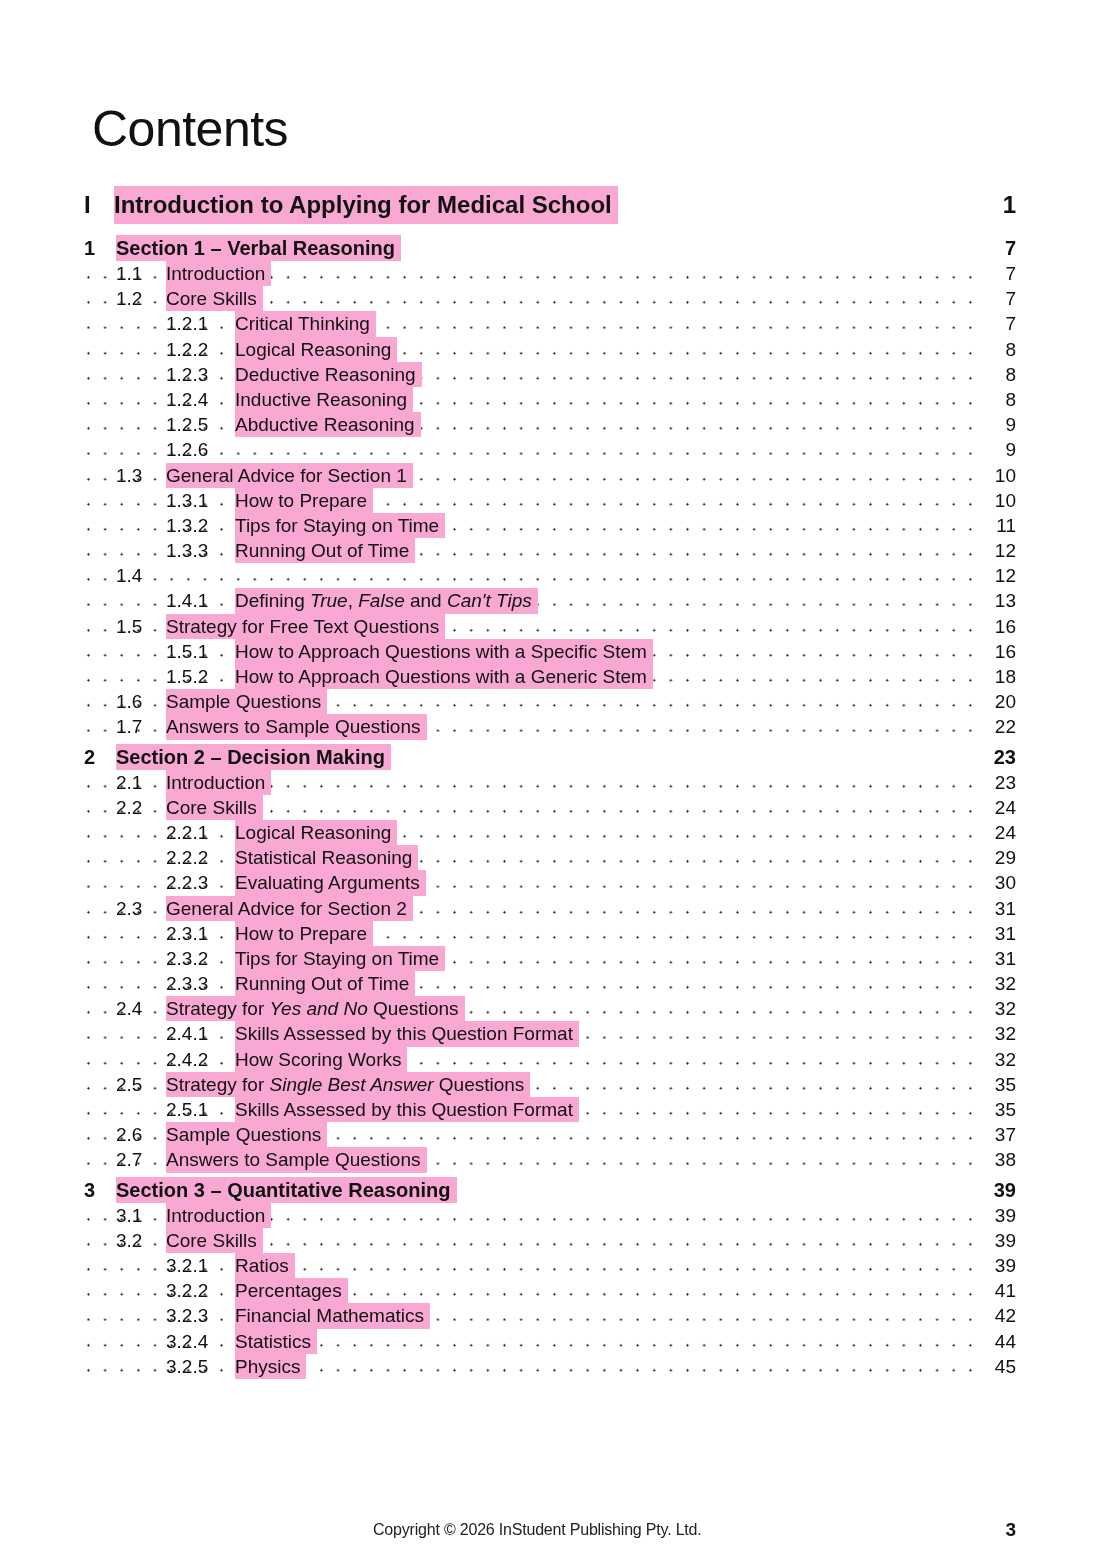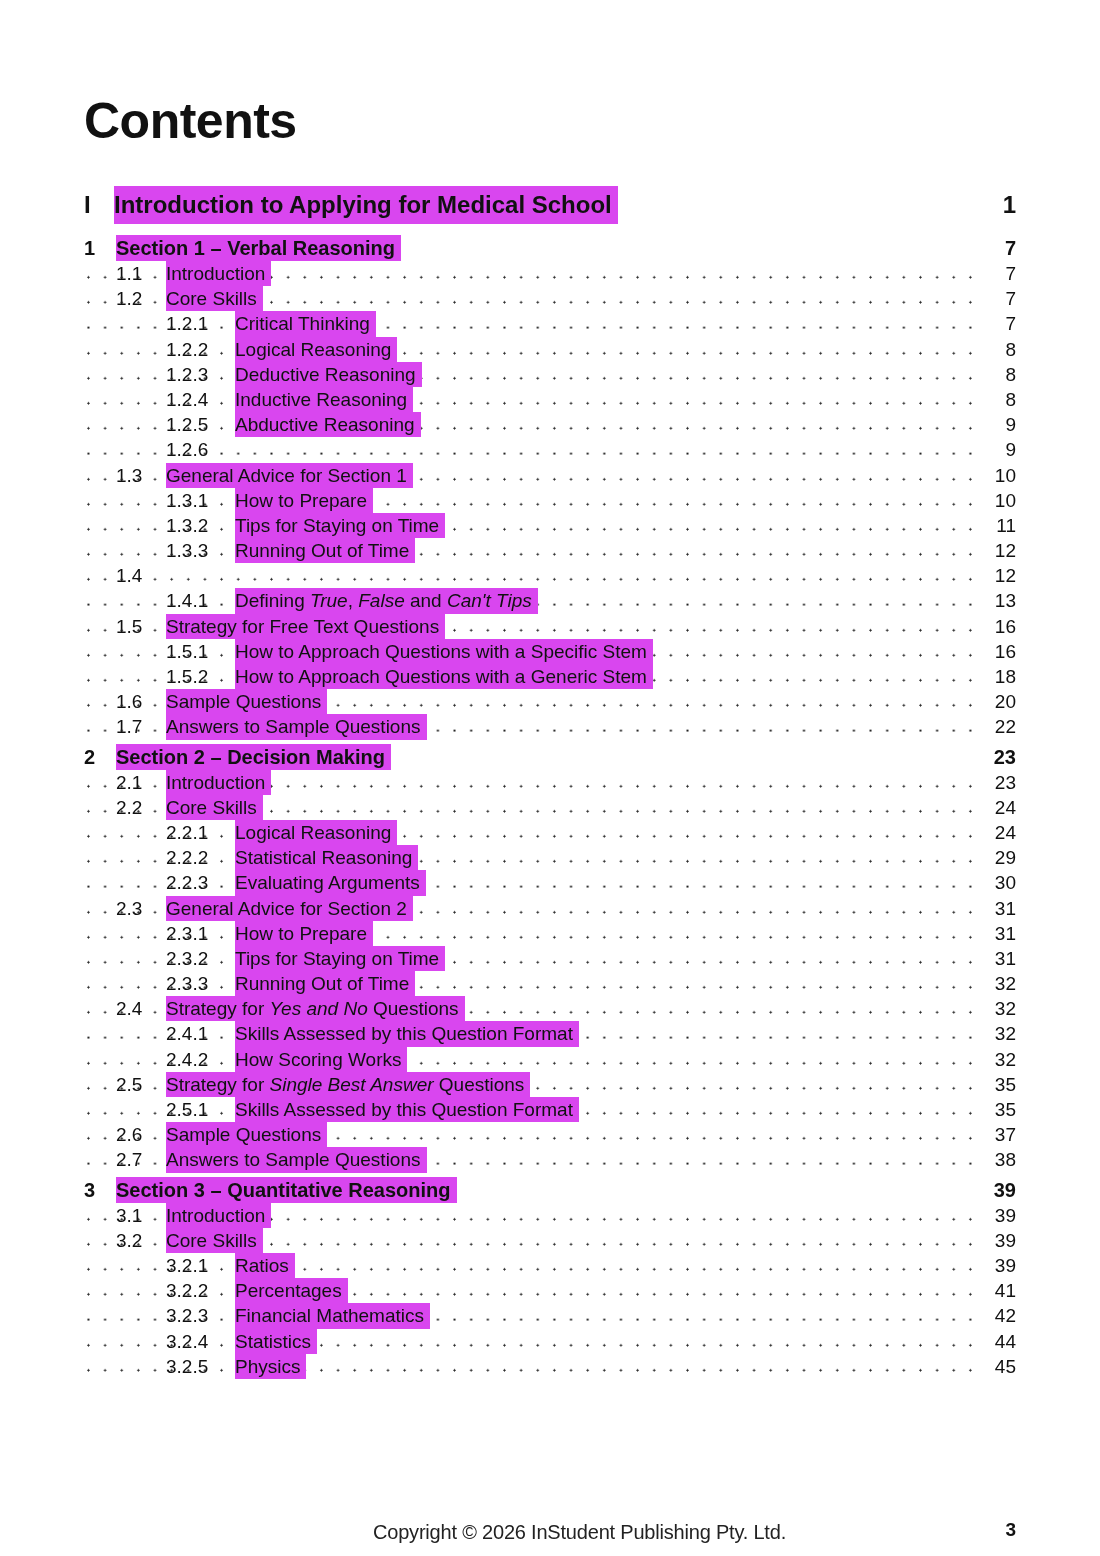--- a/index.html
+++ b/index.html
@@ -1,27 +1,27 @@
 <!DOCTYPE html>
 <html><head>
 <meta charset="utf-8">
 <style>
   html, body { margin: 0; padding: 0; background: #ffffff; }
   body {
     width: 1100px; height: 1556px; position: relative; overflow: hidden;
     font-family: "Liberation Sans", "DejaVu Sans", sans-serif; color: #111111;
   }
   .page-title {
-    position: absolute; left: 84px; top: 96px; margin: 0;
-    font-size: 50px; font-weight: bold; letter-spacing: -0.5px; line-height: 1;
+    position: absolute; left: 84px; top: 96px; margin: 8px;
+    font-size: 50px; font-weight: normal; letter-spacing: -0.5px; line-height: 1;
   }
   .toc { position: absolute; left: 84px; top: 186px; width: 932px; }
   .row { position: relative; height: 25.2px; line-height: 25.2px; font-size: 19px; }
   .row .num { position: absolute; top: 0; }
-  .row .title { position: absolute; top: 0; background: #d946ef; padding-right: 6px; white-space: nowrap; z-index: 2; }
+  .row .title { position: absolute; top: 0; background: #f9a8d4; padding-right: 6px; white-space: nowrap; z-index: 2; }
   .row .page { position: absolute; right: 0; top: 0; text-align: right; background: #fff; padding-left: 10px; z-index: 2; }
   .row .leader {
     position: absolute; top: 0; height: 100%; left: 0; right: 40px;
     background-image: radial-gradient(circle, #222 0.9px, transparent 1.3px);
     background-size: 16.65px 25.2px;
     background-position: 3.6px 4px;
     z-index: 1;
   }
   
   .row.part { font-size: 24px; font-weight: bold; height: 49px; line-height: 38px; }
@@ -34,21 +34,21 @@
   .row.chapter .title { left: 32px; }
   .row.chapter.spaced { margin-top: 4px; }
   
   .row.section .num { left: 32px; }
   .row.section .title { left: 82px; text-align: center; }
   
   .row.subsection .num { left: 82px; }
   .row.subsection .title { left: 151px; }
   .title i { font-style: italic; }
   .footer-copy {
-    position: absolute; left: 373px; top: 1521px; font-size: 20px; color: #222; letter-spacing: -0.2px;
+    position: absolute; left: 373px; top: 1521px; font-size: 16px; color: #222; letter-spacing: -0.2px;
   }
   .footer-page {
     position: absolute; right: 84px; top: 1519px; font-size: 19px; font-weight: bold;
   }
 </style>
 </head>
 <body>
 
 <h1 class="page-title">Contents</h1>
 

